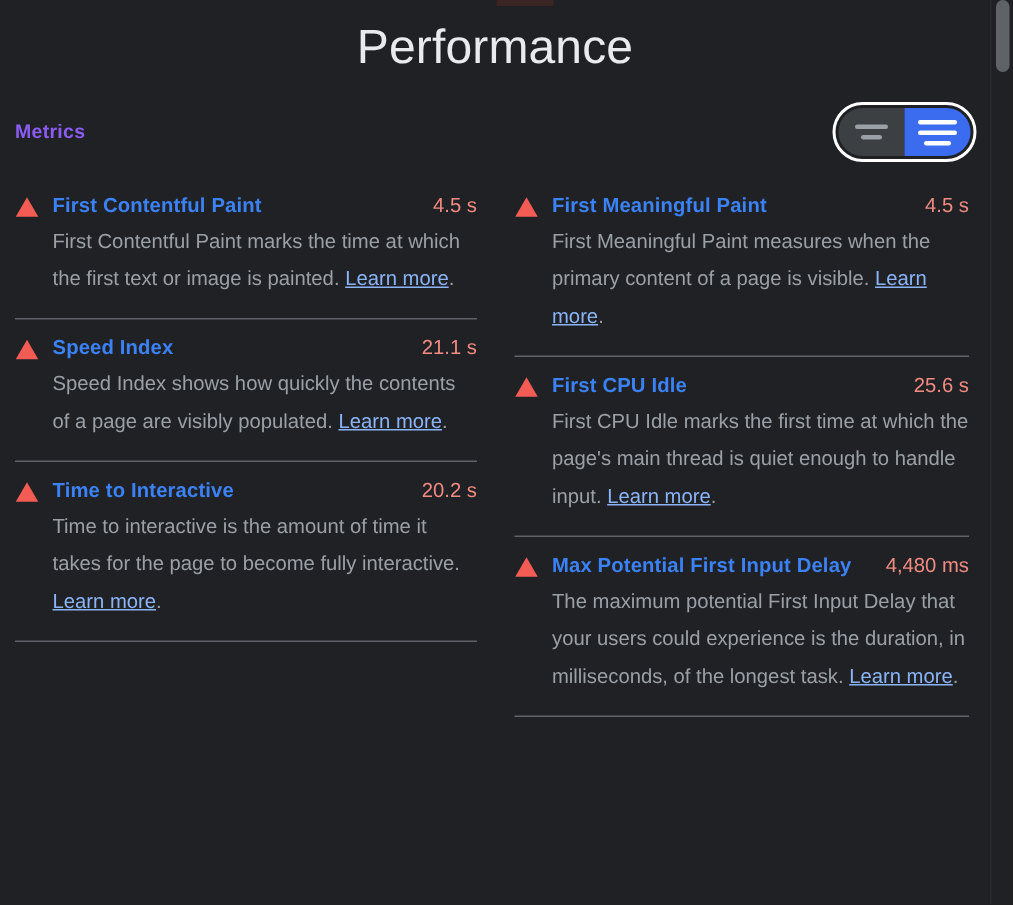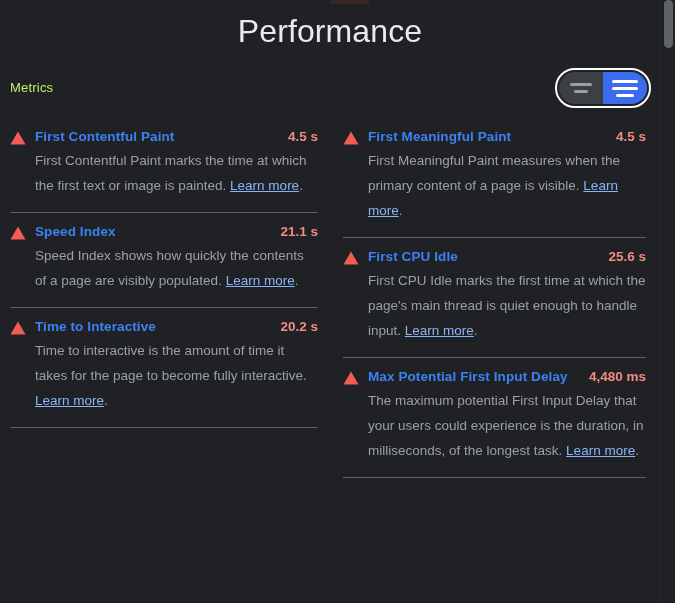--- a/index.html
+++ b/index.html
@@ -42,22 +42,22 @@
   
   .section-row {
     position: absolute;
     top: 68px; left: 0; right: 15px;
     height: 42px;
   }
   .section-title {
     position: absolute;
     left: 10px; top: 12px;
     font-size: 13px;
-    font-weight: normal;
-    color: #bef264;
+    font-weight: bold;
+    color: #8b5cf6;
     letter-spacing: 0.2px;
   }
 
   
   .view-toggle {
     position: absolute;
     right: 9px; top: 0px;
     width: 96px; height: 40px;
     border: 2px solid #ffffff;
     border-radius: 22px;
@@ -132,21 +132,20 @@
     line-height: 18px;
     letter-spacing: 0.1px;
   }
   .metric-value {
     flex: 0 0 auto;
     font-size: 13.5px;
     color: #f28b82;
     line-height: 18px;
     padding-left: 6px;
     white-space: nowrap;
-    font-weight: bold;
   }
   .metric-desc {
     margin: 2px 0 0 25px;
     font-size: 13.5px;
     color: #9aa0a6;
     line-height: 25px;
   }
   .metric-desc a {
     color: #8ab4f8;
     text-decoration: underline;

